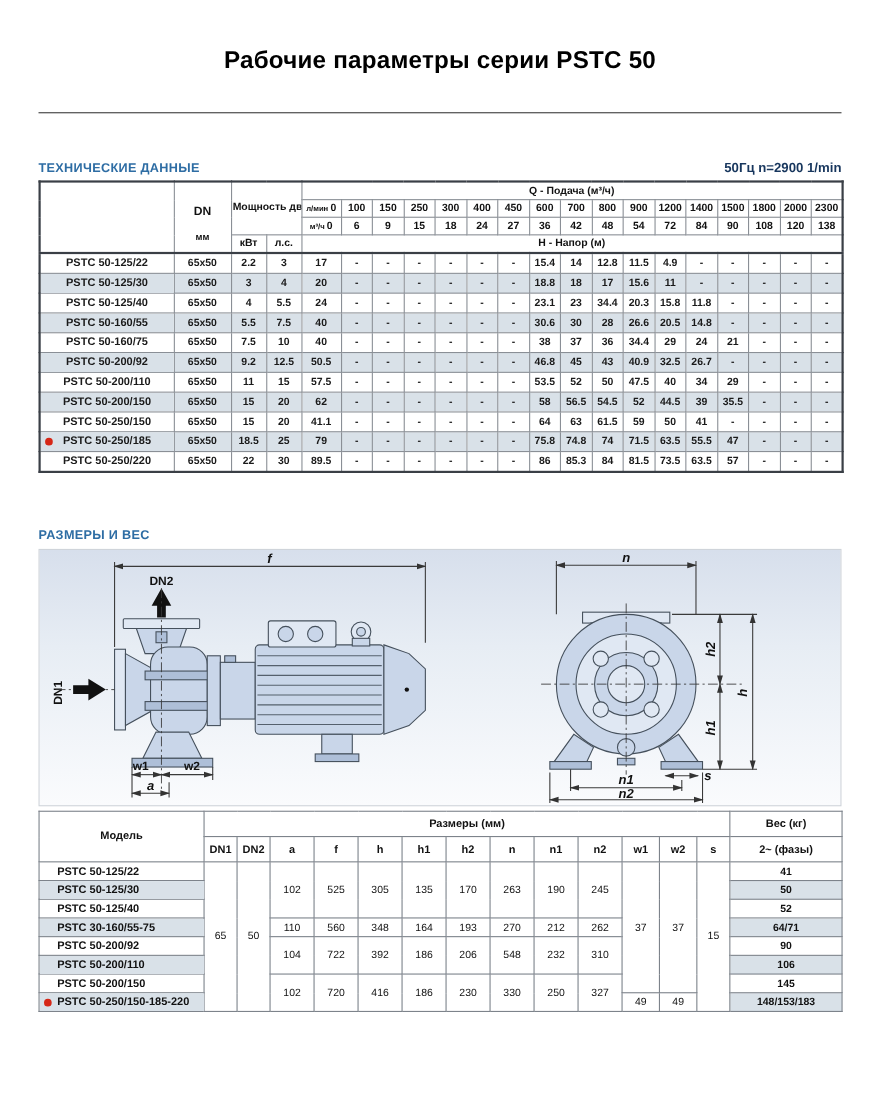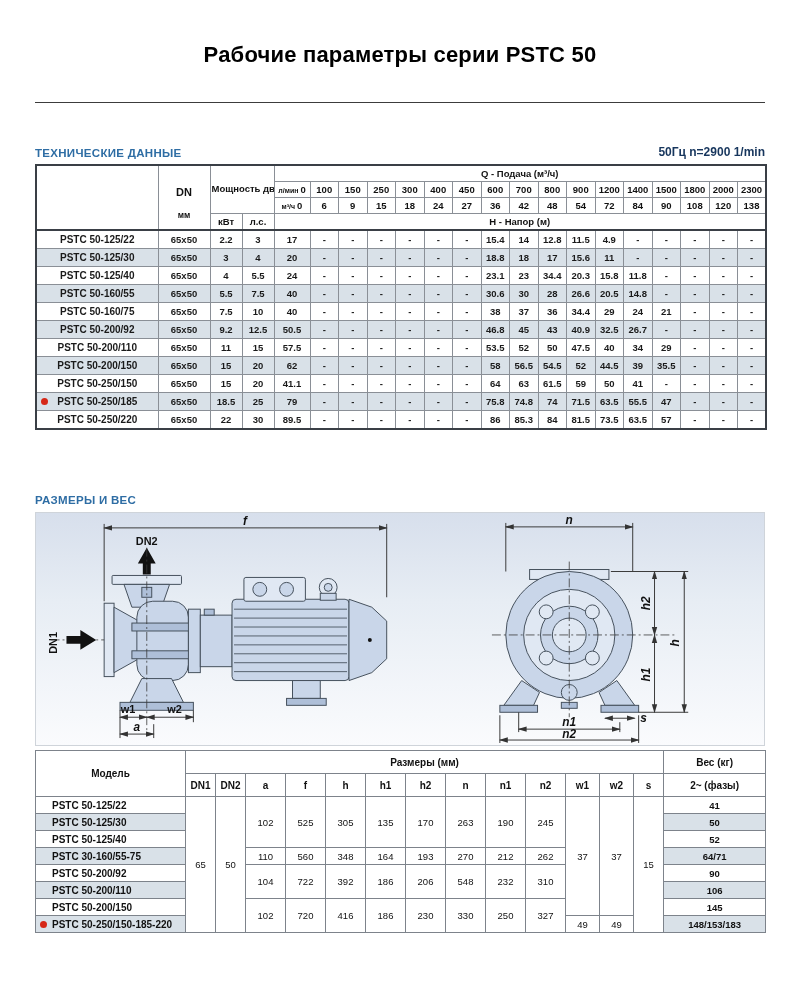--- a/index.html
+++ b/index.html
@@ -396,21 +396,21 @@
           <td>63.5</td>
           <td>57</td>
           <td>-</td>
           <td>-</td>
           <td>-</td>
         </tr>
       </tbody>
   </table>
 
 
-  <div class="sect-row" style="margin-top:64px;align-items:center;">
+  <div class="sect-row" style="margin-top:51px;align-items:center;">
     <span class="sect-title">РАЗМЕРЫ И ВЕС</span>
   </div>
 
   <div class="panel">
 
     <svg width="390" height="230" viewBox="0 0 390 232">
       <defs>
         <marker id="ar1" markerWidth="9" markerHeight="7" refX="8" refY="3.5" orient="auto">
           <polygon points="0,0.8 9,3.5 0,6.2" fill="#333"></polygon>
         </marker>

